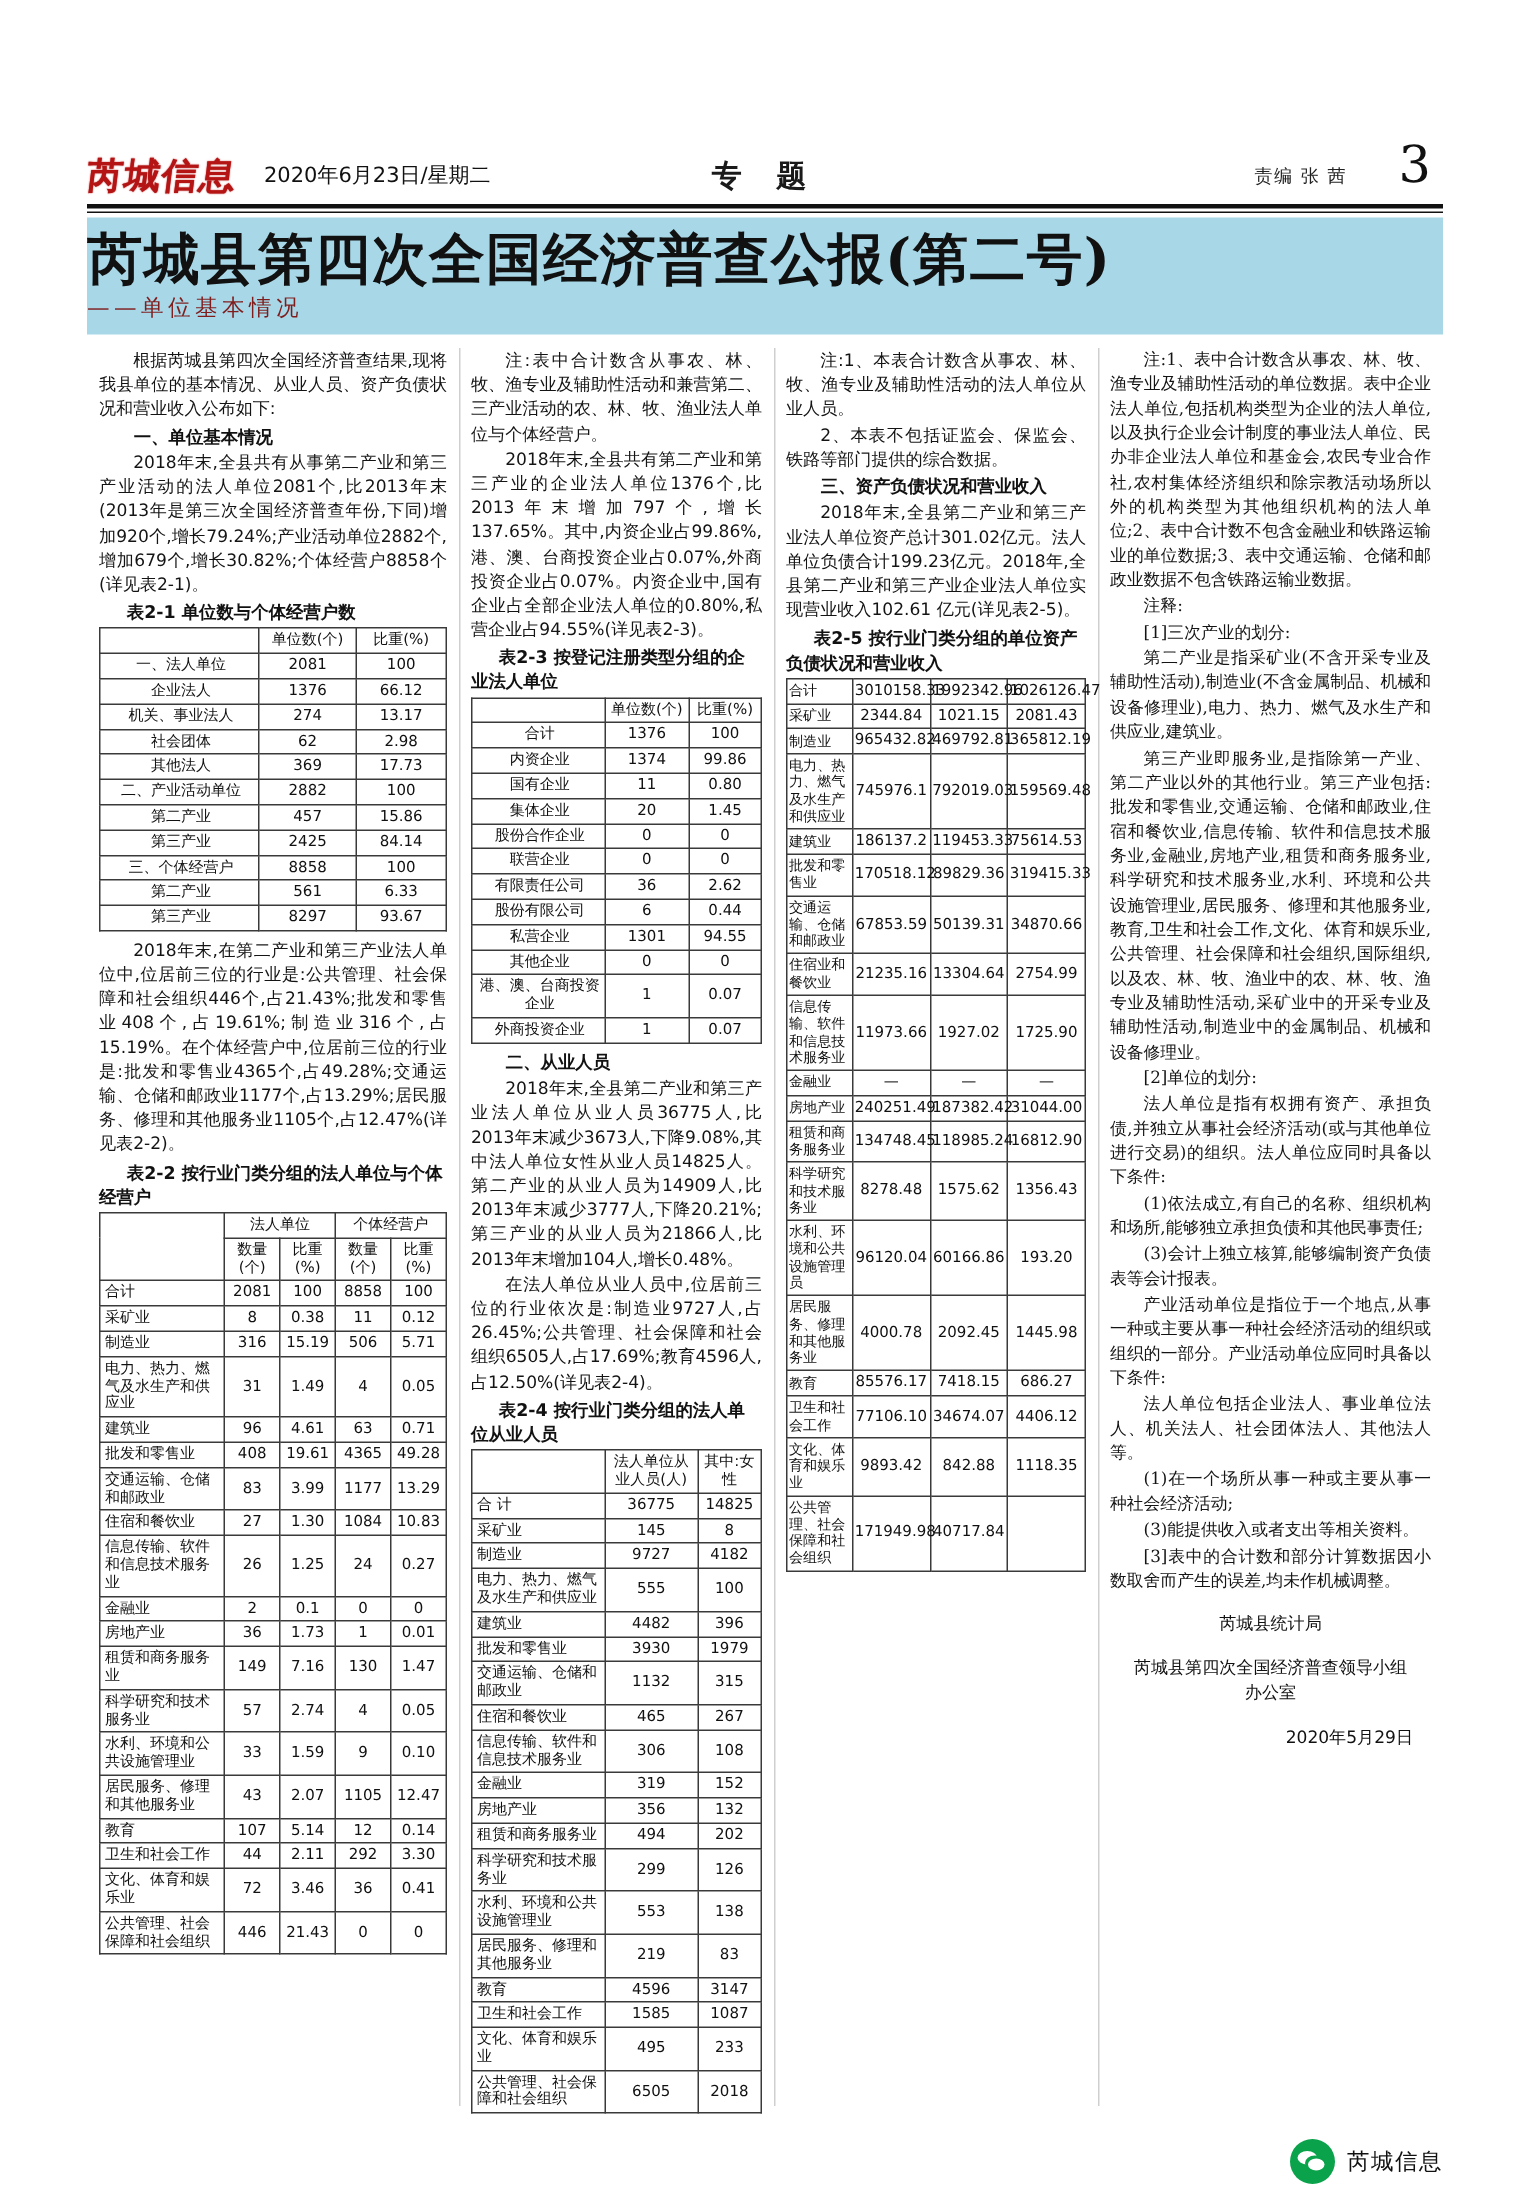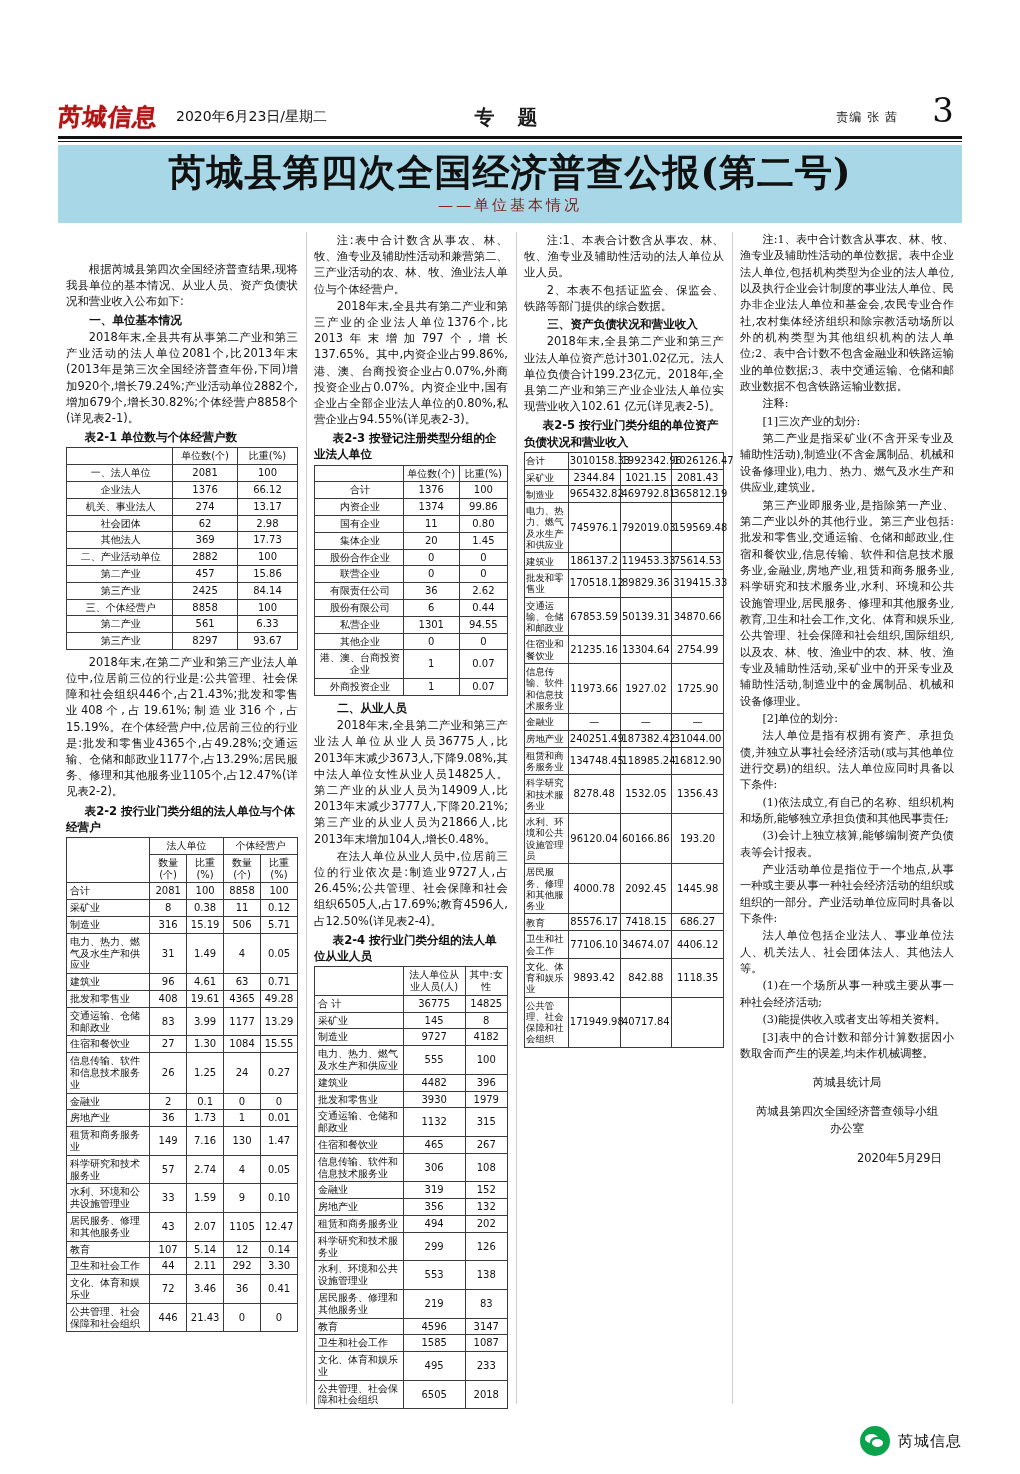--- a/index.html
+++ b/index.html
@@ -92,21 +92,20 @@
   
   .banner {
     position: absolute;
     left: 58px;
     top: 145px;
     width: 904px;
     height: 78px;
     background: #a8d8e8;
     display: flex;
     flex-direction: column;
-    align-items: center;
     justify-content: center;
   }
   .banner-title {
     font-family: "DejaVu Serif", "Liberation Serif", serif;
     font-weight: bold;
     font-size: 37px;
     color: #111;
     letter-spacing: 1px;
     white-space: nowrap;
     line-height: 1.05;
@@ -128,21 +127,21 @@
     width: 904px;
     height: 1172px;
     display: flex;
     gap: 0;
   }
   .col {
     position: relative;
     padding: 0 8px;
     box-sizing: border-box;
   }
-  .col-1 { width: 248px; margin-top: 29px; }
+  .col-1 { width: 248px; }
   .col-2 { width: 210px; }
   .col-3 { width: 216px; }
   .col-4 { width: 230px; }
 
   .col-sep {
     position: absolute;
     top: 232px;
     width: 1px;
     height: 1172px;
     background: #cfcfcf;
@@ -434,21 +433,21 @@
               <td class="num">83</td>
               <td class="num">3.99</td>
               <td class="num">1177</td>
               <td class="num">13.29</td>
             </tr>
             <tr>
               <td class="lbl-left">住宿和餐饮业</td>
               <td class="num">27</td>
               <td class="num">1.30</td>
               <td class="num">1084</td>
-              <td class="num">15.55</td>
+              <td class="num">10.83</td>
             </tr>
             <tr>
               <td class="lbl-left">信息传输、软件和信息技术服务业</td>
               <td class="num">26</td>
               <td class="num">1.25</td>
               <td class="num">24</td>
               <td class="num">0.27</td>
             </tr>
             <tr>
               <td class="lbl-left">金融业</td>
@@ -803,21 +802,21 @@
             </tr>
             <tr>
               <td class="lbl-left">租赁和商务服务业</td>
               <td class="num">134748.45</td>
               <td class="num">118985.24</td>
               <td class="num">16812.90</td>
             </tr>
             <tr>
               <td class="lbl-left">科学研究和技术服务业</td>
               <td class="num">8278.48</td>
-              <td class="num">1532.05</td>
+              <td class="num">1575.62</td>
               <td class="num">1356.43</td>
             </tr>
             <tr>
               <td class="lbl-left">水利、环境和公共设施管理员</td>
               <td class="num">96120.04</td>
               <td class="num">60166.86</td>
               <td class="num">193.20</td>
             </tr>
             <tr>
               <td class="lbl-left">居民服务、修理和其他服务业</td>

